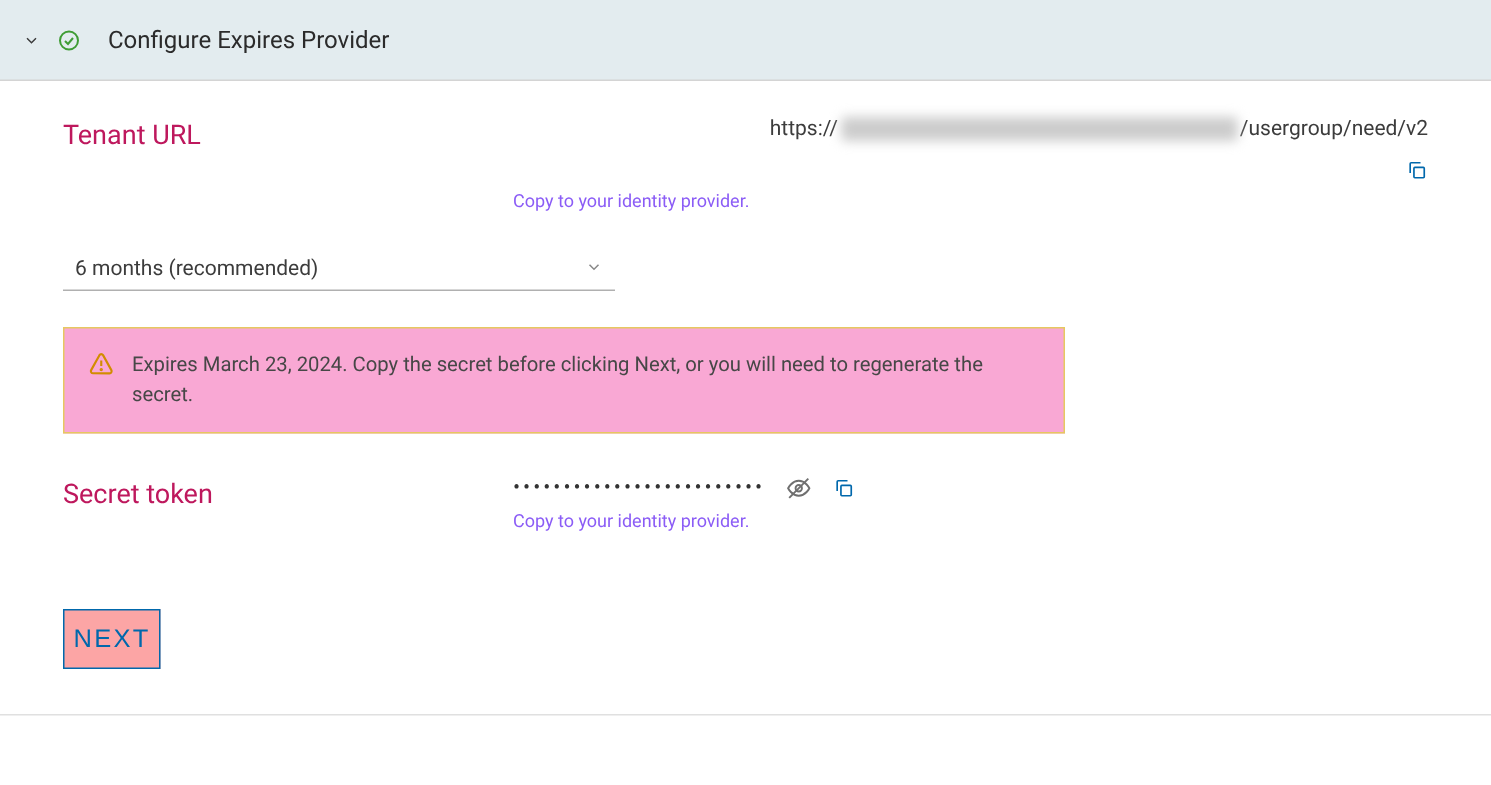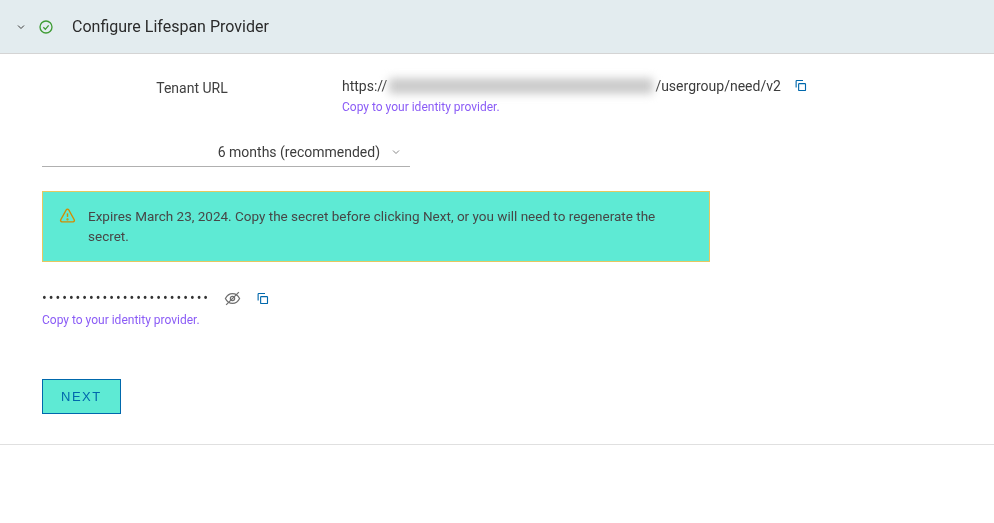--- a/index.html
+++ b/index.html
@@ -52,33 +52,33 @@
     margin-bottom: 30px;
   }
   .field-row {
     display: flex;
     align-items: flex-start;
     margin-bottom: 24px;
   }
   .field-label {
     width: 300px;
     flex-shrink: 0;
-    font-size: 14px;
-    color: #404040;
+    font-size: 18px;
+    color: #be185d;
     padding-top: 2px;
-    text-align: center;
   }
   .field-value {
     flex: 1;
   }
   .url-row {
     display: flex;
-    align-items: flex-start;
+    align-items: flex-end;
     gap: 12px;
     font-size: 14px;
+    flex-direction: column;
   }
   .url-text {
     display: inline-flex;
     align-items: center;
     white-space: nowrap;
   }
   .blur {
     display: inline-block;
     width: 264px;
     height: 16px;
@@ -103,35 +103,34 @@
     width: 368px;
   }
   .select {
     width: 100%;
     border: none;
     border-bottom: 1px solid #b0b0b0;
     padding: 6px 30px 6px 8px;
     font-size: 14px;
     color: #3c3c3c;
     background: transparent;
-    text-align: right;
   }
   .select-caret {
     position: absolute;
     right: 8px;
     top: 50%;
     transform: translateY(-50%);
     color: #888;
     pointer-events: none;
   }
   .alert {
     display: flex;
     align-items: flex-start;
     gap: 12px;
-    background: #5eead4;
+    background: #f9a8d4;
     border: 1px solid #e6c860;
     padding: 14px 16px;
     margin: 8px 0 28px 0;
     width: 668px;
     font-size: 13.5px;
     line-height: 1.5;
     color: #474747;
   }
   .alert-icon {
     flex-shrink: 0;
@@ -150,44 +149,44 @@
   }
   .eye-icon {
     color: #6f6f6f;
     cursor: pointer;
     display: inline-flex;
   }
   .btn {
     margin-top: 28px;
     border: 1px solid #0068ac;
     color: #0068ac;
-    background: #5eead4;
-    padding: 9px 18px;
-    font-size: 13px;
+    background: #fca5a5;
+    padding: 9px 6px;
+    font-size: 17px;
     letter-spacing: 1.5px;
     cursor: pointer;
     font-weight: 500;
   }
 </style>
 </head>
 <body>
 
 <div class="header">
   <span class="chevron">
     <svg width="12" height="12" viewBox="0 0 24 24" fill="none" stroke="currentColor" stroke-width="2">
         <polyline points="6 9 12 15 18 9"></polyline>
       </svg>
   </span>
   <span class="status">
     <svg width="16" height="16" viewBox="0 0 24 24" fill="none" stroke="#3f9c35" stroke-width="2">
         <circle cx="12" cy="12" r="9"></circle>
         <polyline points="8 12.5 11 15.5 16 9.5"></polyline>
       </svg>
   </span>
-  <span class="title">Configure Lifespan Provider</span>
+  <span class="title">Configure Expires Provider</span>
 </div>
 
 <div class="content">
 
 
   <div class="field-row">
     <div class="field-label">Tenant URL</div>
     <div class="field-value">
       <div class="url-row">
         <span class="url-text">
@@ -224,20 +223,21 @@
       <svg width="17" height="17" viewBox="0 0 24 24" fill="none" stroke="currentColor" stroke-width="2">
           <path d="M10.3 3.9 2.5 18a2 2 0 0 0 1.7 3h15.6a2 2 0 0 0 1.7-3L13.7 3.9a2 2 0 0 0-3.4 0z"></path>
           <line x1="12" y1="9" x2="12" y2="14"></line>
           <circle cx="12" cy="17.5" r="0.6" fill="currentColor"></circle>
         </svg>
     </span>
     <span>Expires March 23, 2024. Copy the secret before clicking Next, or you will need to regenerate the secret.</span>
   </div>
 
   <div class="field-row">
+    <div class="field-label">Secret token</div>
     <div class="field-value">
       <div class="secret-row">
         <span class="dots">•••••••••••••••••••••••••</span>
         <span class="eye-icon">
           <svg width="17" height="17" viewBox="0 0 24 24" fill="none" stroke="currentColor" stroke-width="1.8">
               <path d="M2 12s3.5-7 10-7 10 7 10 7-3.5 7-10 7S2 12 2 12z"></path>
               <circle cx="12" cy="12" r="3"></circle>
               <line x1="3" y1="21" x2="21" y2="3"></line>
             </svg>
         </span>

